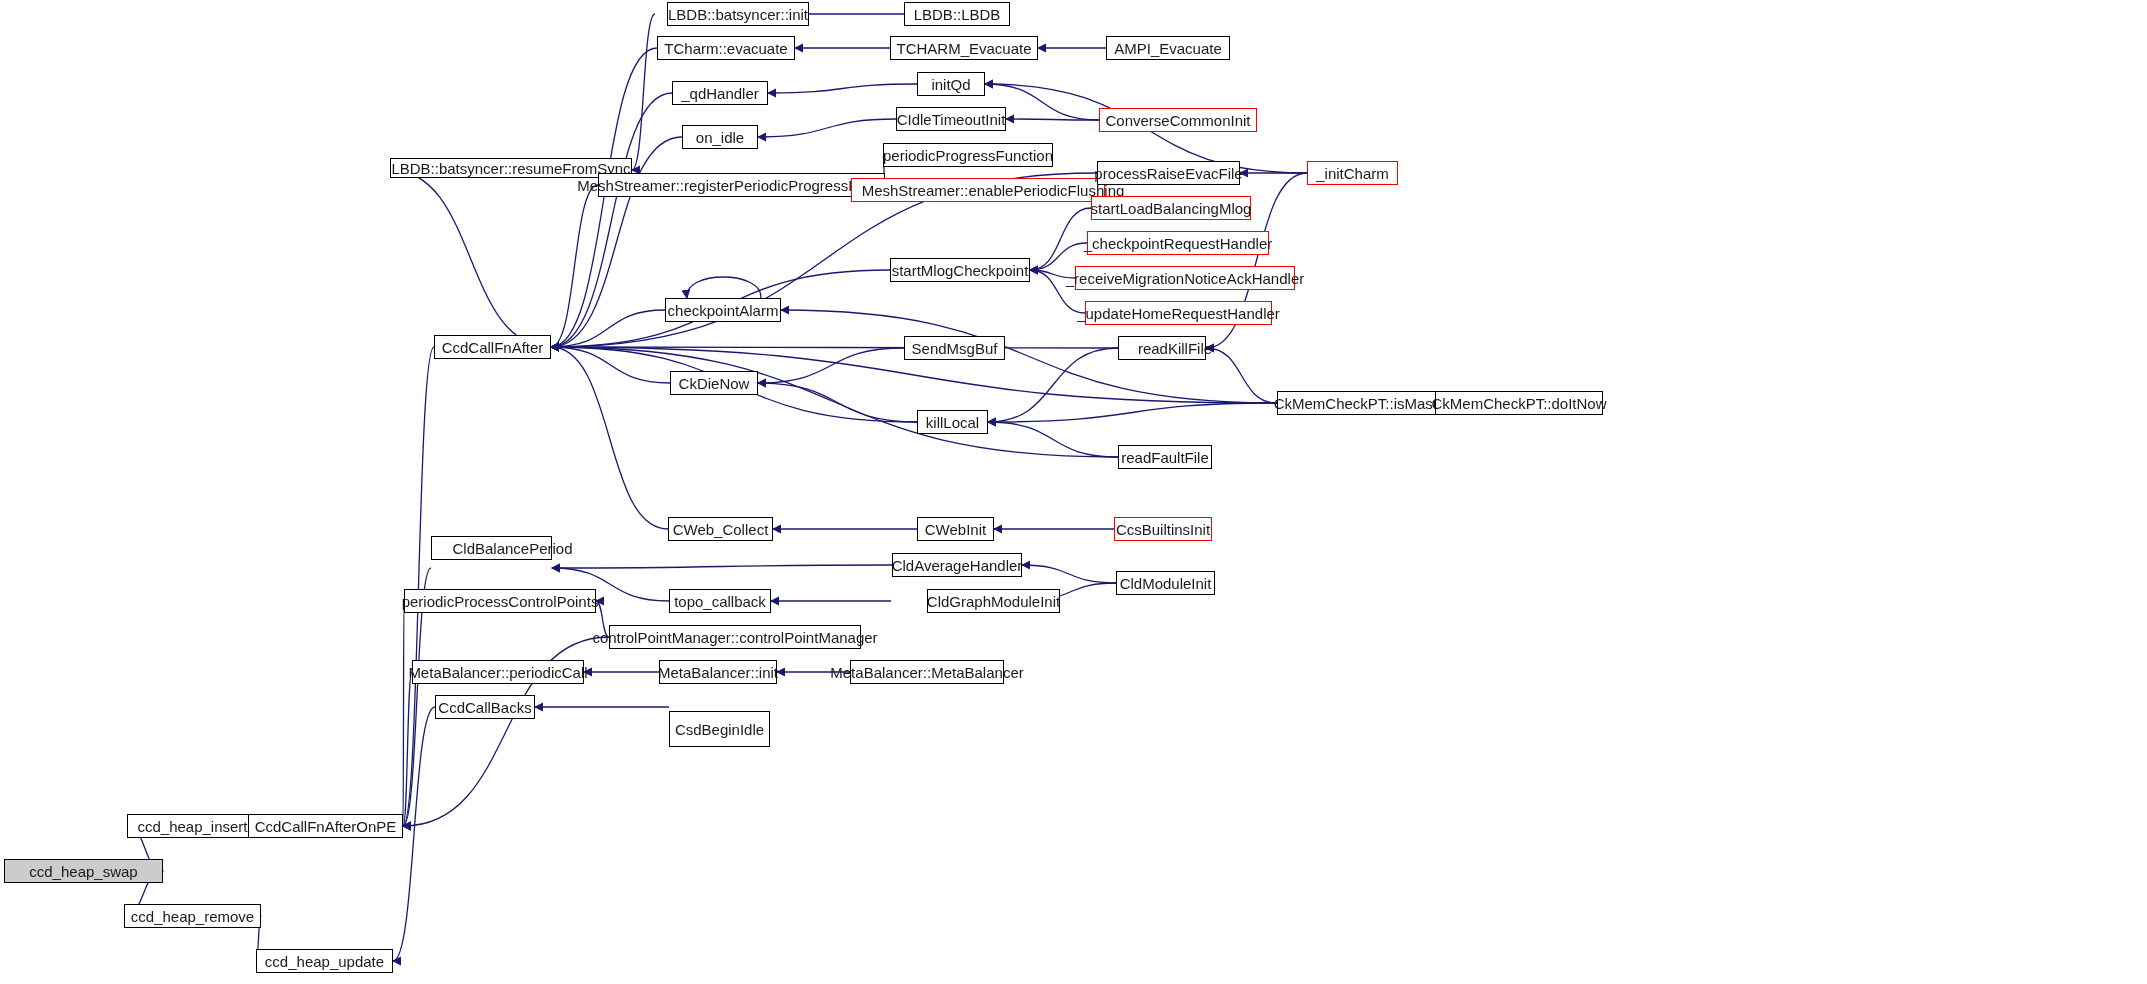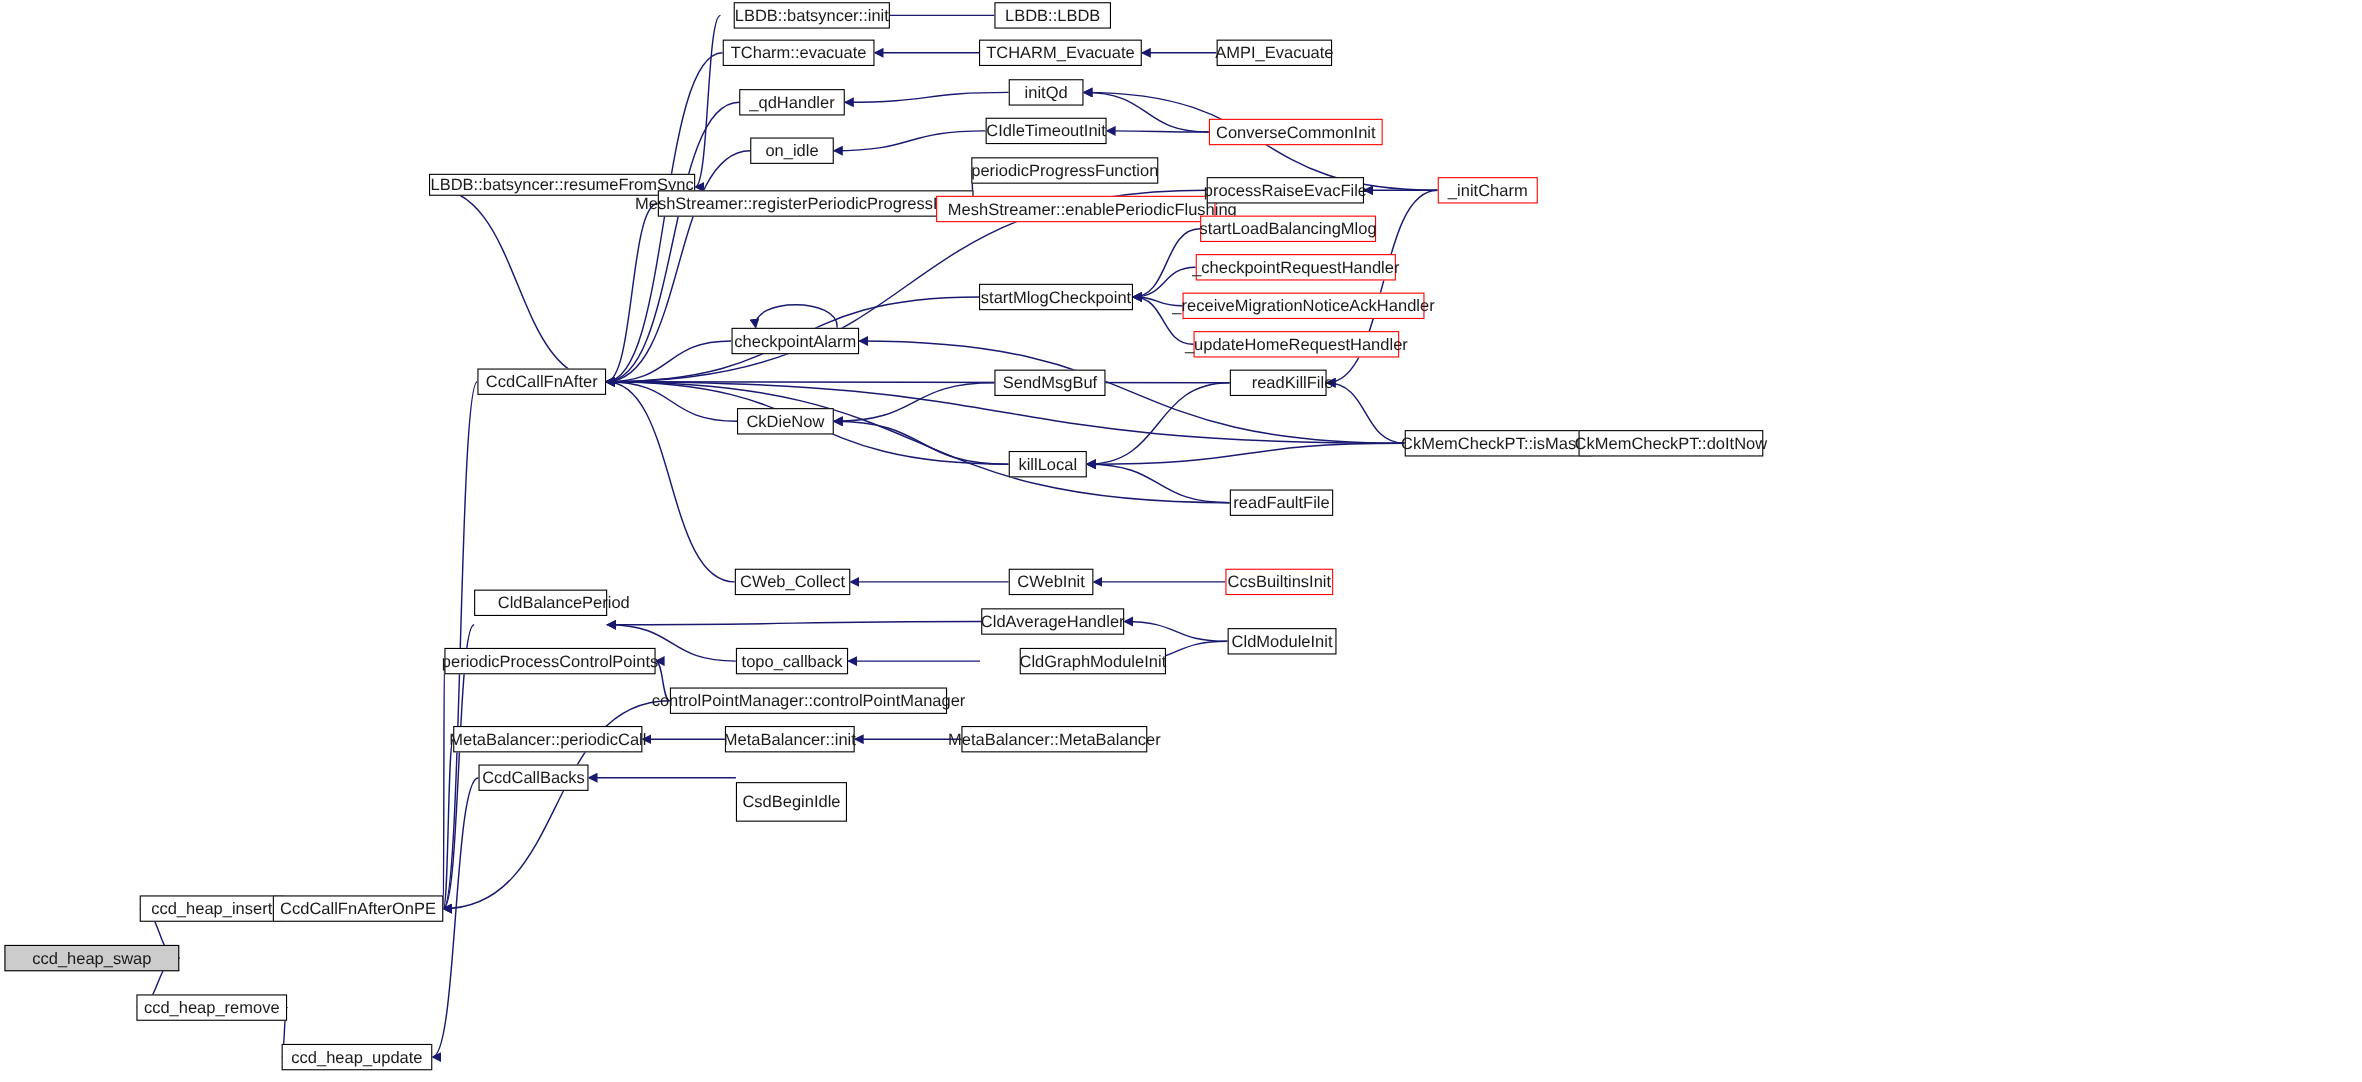--- a/index.html
+++ b/index.html
@@ -114,21 +114,21 @@
       </div>
       <div class="node" style="left: 904px; top: 2px; width: 106px; height: 24px;">
         <span>LBDB::LBDB</span>
       </div>
       <div class="node" style="left: 657px; top: 36px; width: 138px; height: 24px;">
         <span>TCharm::evacuate</span>
       </div>
       <div class="node" style="left: 890px; top: 36px; width: 148px; height: 24px;">
         <span>TCHARM_Evacuate</span>
       </div>
-      <div class="node" style="left: 1106px; top: 36px; width: 105px; height: 24px;">
+      <div class="node" style="left: 1106px; top: 36px; width: 124px; height: 24px;">
         <span>AMPI_Evacuate</span>
       </div>
       <div class="node" style="left: 672px; top: 81px; width: 96px; height: 24px;">
         <span>_qdHandler</span>
       </div>
       <div class="node" style="left: 917px; top: 72px; width: 68px; height: 24px;">
         <span>initQd</span>
       </div>
       <div class="node" style="left: 682px; top: 125px; width: 76px; height: 24px;">
         <span>on_idle</span>
@@ -222,21 +222,21 @@
       </div>
       <div class="node" style="left: 609px; top: 625px; width: 252px; height: 24px;">
         <span>controlPointManager::controlPointManager</span>
       </div>
       <div class="node" style="left: 412px; top: 660px; width: 172px; height: 24px;">
         <span>MetaBalancer::periodicCall</span>
       </div>
       <div class="node" style="left: 659px; top: 660px; width: 118px; height: 24px;">
         <span>MetaBalancer::init</span>
       </div>
-      <div class="node" style="left: 874px; top: 660px; width: 169px; height: 24px;">
+      <div class="node" style="left: 850px; top: 660px; width: 154px; height: 24px;">
         <span>MetaBalancer::MetaBalancer</span>
       </div>
       <div class="node" style="left: 435px; top: 695px; width: 100px; height: 24px;">
         <span>CcdCallBacks</span>
       </div>
       <div class="node" style="left: 669px; top: 695px; width: 101px; height: 36px; margin-top: 16px;">
         <span>CsdBeginIdle</span>
       </div>
     </div>
 </div>

